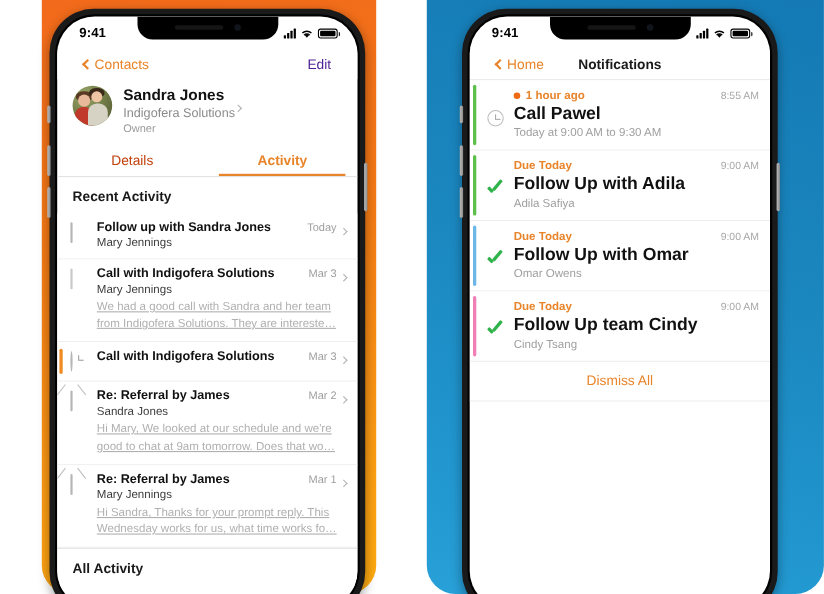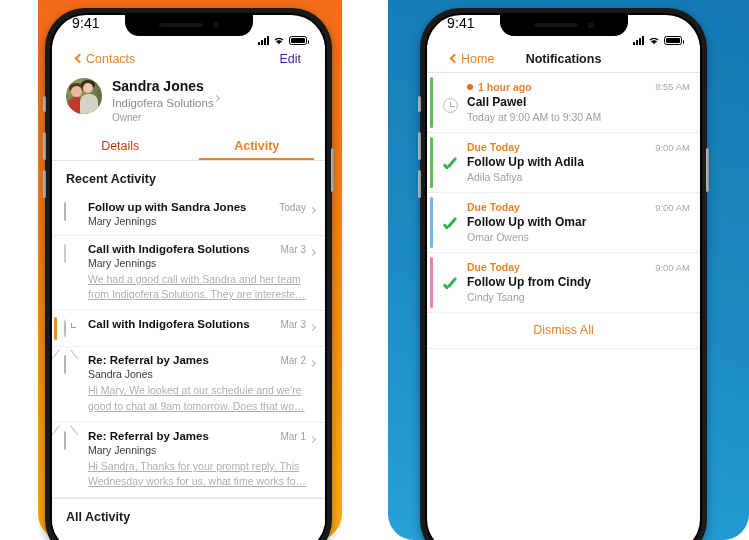--- a/index.html
+++ b/index.html
@@ -48,23 +48,23 @@
   
   .side-btn { position:absolute; background: linear-gradient(90deg,#b9b9b9,#8d8d8d); border-radius:2px; }
   .sb-l1 { left:-2px; top:88px;  width:3px; height:16px; }
   .sb-l2 { left:-2px; top:124px; width:3px; height:28px; }
   .sb-l3 { left:-2px; top:162px; width:3px; height:28px; }
   .sb-r1 { right:-2px; top:140px; width:3px; height:44px; }
 
   
   .statusbar {
     position: relative; height: 30px; width: 100%;
-    display: flex; justify-content: space-between;
+    display: flex; align-items: center; justify-content: space-between;
     padding: 0 18px 0 20px;
-    font-size: 14px; font-weight: normal; color: #000;
+    font-size: 12px; font-weight: bold; color: #000;
     z-index: 4;
   }
   .notch {
     position: absolute; top: 0; left: 50%; transform: translateX(-50%);
     width: 128px; height: 21px; background: #000;
     border-radius: 0 0 14px 14px; z-index: 6;
   }
   .notch-speaker { position:absolute; top:8px; left:34px; width:44px; height:4px;
     background:#151515; border-radius:2px; }
   .notch-cam { position:absolute; top:7px; left:88px; width:6px; height:6px;
@@ -160,21 +160,21 @@
   
   .nrow { display:flex; gap:8px; padding:8px 10px 9px 14px; position:relative;
           border-bottom:1px solid #eeeeee; background:#fff; }
   .nrow-bar { position:absolute; left:3px; top:4px; bottom:4px; width:3px; border-radius:2px; }
   .nicon { flex:0 0 18px; width:18px; display:flex; align-items:center; justify-content:center; padding-top:7px; }
   .nbody { flex:1 1 auto; min-width:0; }
   .n-top { display:flex; align-items:baseline; }
   .n-when { font-size:10.5px; font-weight:bold; color:#e8842a; display:flex; align-items:center; gap:5px; }
   .n-dot { width:6px; height:6px; border-radius:50%; background:#ef6a12; display:inline-block; }
   .n-time { margin-left:auto; font-size:9.5px; color:#a8a8a8; }
-  .n-title { font-size:12px; font-weight:bold; color:#111; margin-top:2px; }
+  .n-title { font-size:16px; font-weight:bold; color:#111; margin-top:2px; }
   .n-sub { font-size:10.5px; color:#a0a0a0; margin-top:2px; }
   .tick { width:16px; height:16px; position:relative; }
   .tick::before { content:''; position:absolute; left:1px; top:7px; width:6px; height:2.6px;
                   background:#2fb34a; transform: rotate(45deg); border-radius:1px; }
   .tick::after { content:''; position:absolute; left:4px; top:3px; width:12px; height:2.6px;
                  background:#2fb34a; transform: rotate(-50deg); border-radius:1px; }
   .nclock { width:15px; height:15px; border:1.4px solid #bdbdbd; border-radius:50%; position:relative; }
   .nclock::before { content:''; position:absolute; left:6.5px; top:3px; width:1.4px; height:5px; background:#a8a8a8; }
   .nclock::after  { content:''; position:absolute; left:7px; top:7px; width:4px; height:1.4px; background:#a8a8a8; }
   .dismiss { text-align:center; padding:10px 0 11px 0; font-size:12.5px; color:#e8842a;
@@ -438,21 +438,21 @@
               <div class="nicon">
                 <span class="tick"></span>
               </div>
               <div class="nbody">
                 <div class="n-top">
                   <div class="n-when">
                     <span>Due Today</span>
                   </div>
                   <div class="n-time">9:00 AM</div>
                 </div>
-                <div class="n-title">Follow Up from Cindy</div>
+                <div class="n-title">Follow Up team Cindy</div>
                 <div class="n-sub">Cindy Tsang</div>
               </div>
             </div>
           </div>
 
         <div class="dismiss">Dismiss All</div>
 
       </div>
     </div>
   </div>

